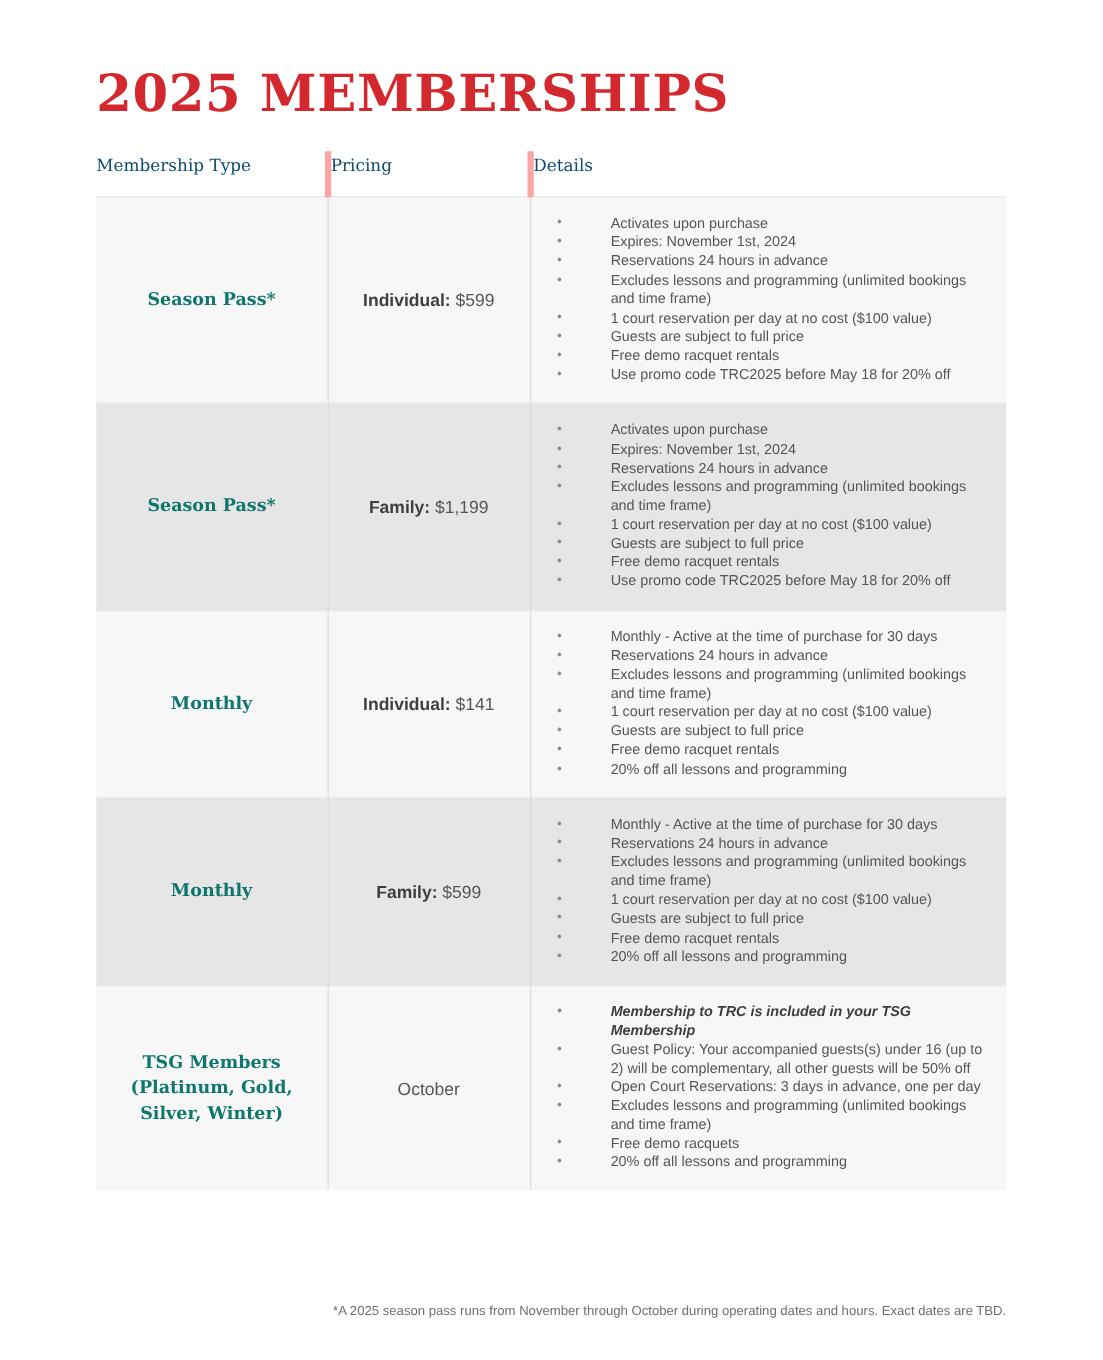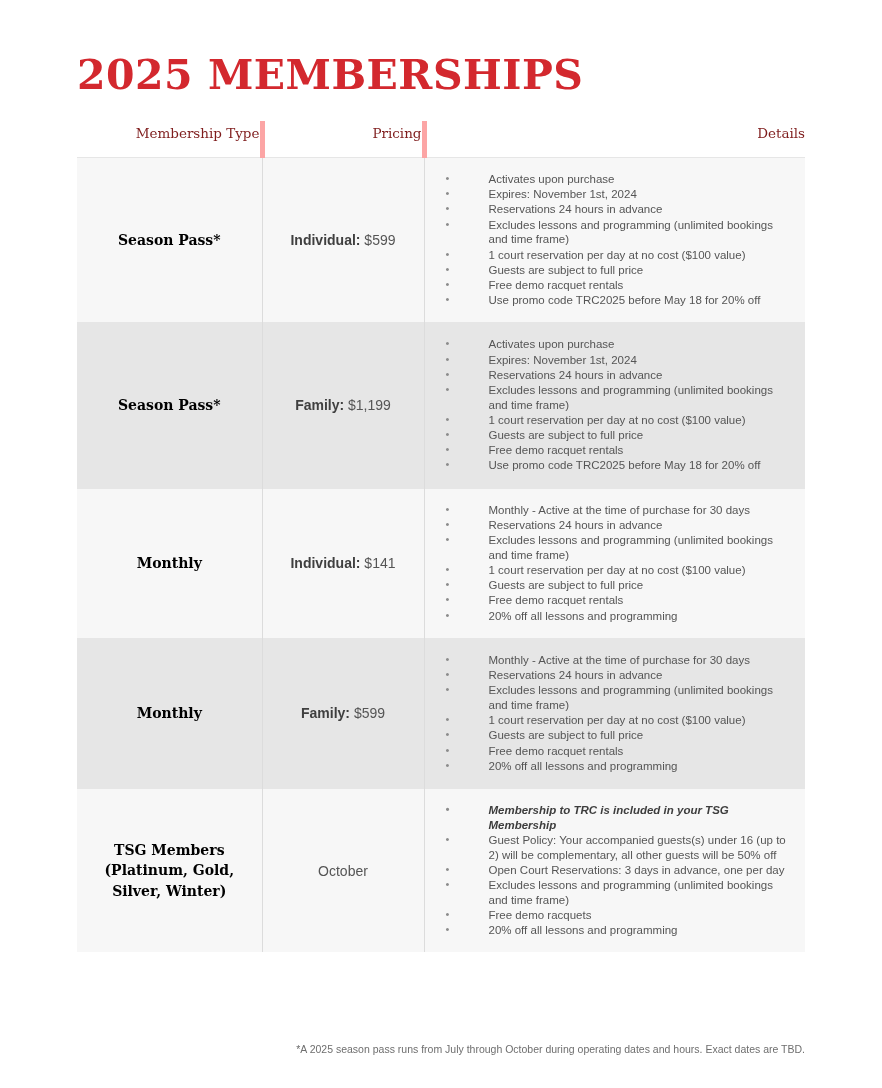--- a/index.html
+++ b/index.html
@@ -47,22 +47,22 @@
     table-layout: fixed;
   }
   table.membership col.c-type    { width: 185px; }
   table.membership col.c-price   { width: 162px; }
   table.membership col.c-details { width: 381px; }
 
   thead th {
     font-family: "DejaVu Serif", "Liberation Serif", serif;
     font-weight: normal;
     font-size: 13.5px;
-    color: #7f1d1d;
-    text-align: right;
+    color: #0c4a6e;
+    text-align: left;
     padding: 4px 0 16px 0;
     vertical-align: middle;
     background: #ffffff;
     border: none;
   }
   thead th.divided { border-left: 5px solid #fca5a5; }
 
   tbody td {
     border-top: 1px solid #e6e6e6;
     vertical-align: middle;
@@ -70,21 +70,21 @@
   }
   tbody tr.shade-light td { background: #f7f7f7; }
   tbody tr.shade-dark  td { background: #e6e6e6; }
   tbody td.col-price,
   tbody td.col-details { border-left: 1px solid #dcdcdc; }
 
   .cell-type {
     font-family: "DejaVu Serif", "Liberation Serif", serif;
     font-weight: bold;
     font-size: 14px;
-    color: #000000;
+    color: #0f766e;
     text-align: center;
     line-height: 1.45;
     padding: 10px 14px;
   }
   .cell-price {
     font-family: Liberation Sans, sans-serif;
     font-size: 14px;
     color: #555555;
     text-align: center;
     padding: 10px 8px;
@@ -257,15 +257,15 @@
                   <li>Free demo racquets</li>
                   <li>20% off all lessons and programming</li>
                 </ul>
               </div>
             </td>
           </tr>
         </tbody>
     </table>
   </div>
 
-  <div class="footnote">*A 2025 season pass runs from July through October during operating dates and hours. Exact dates are TBD.</div>
+  <div class="footnote">*A 2025 season pass runs from November through October during operating dates and hours. Exact dates are TBD.</div>
 
 </div>
 
 </body></html>

